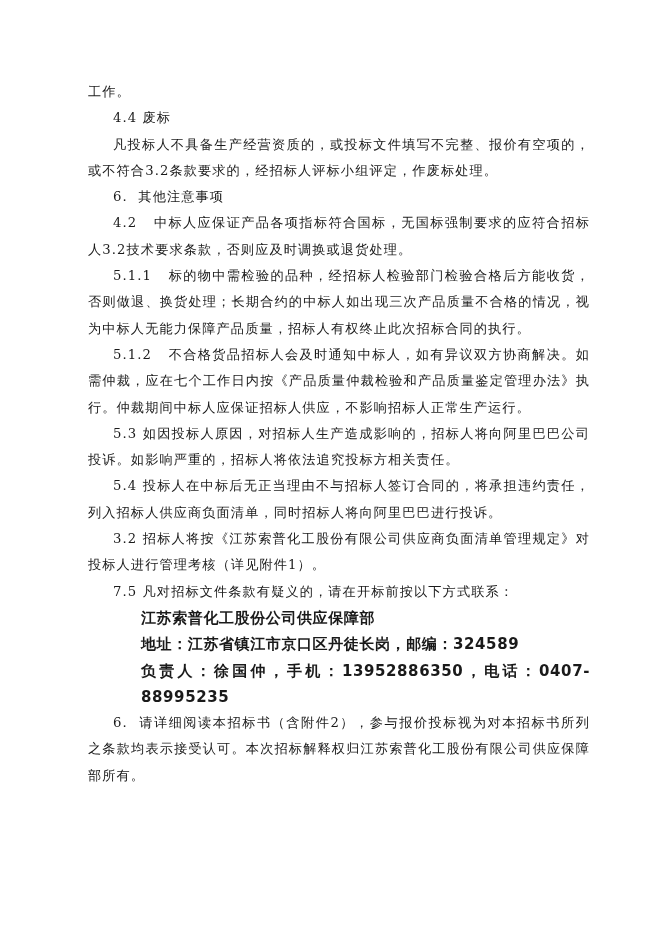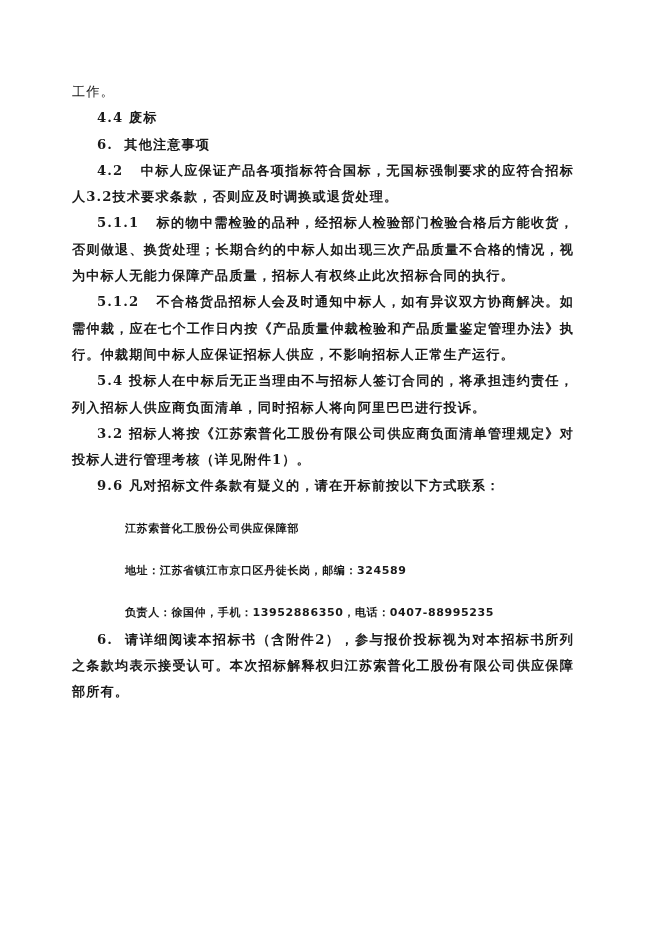--- a/index.html
+++ b/index.html
@@ -1,32 +1,34 @@
 <!DOCTYPE html>
 <html><head>
 <meta charset="utf-8">
 <style>
   html, body { margin: 0; padding: 0; background: #ffffff; }
   body { width: 662px; height: 936px; position: relative; overflow: hidden;
          font-family: "DejaVu Serif", "Liberation Serif", serif; color: #1a1a1a; }
-  .page { position: absolute; left: 72px; top: 79px; width: 502px; }
+  .page { position: absolute; left: 88px; top: 79px; width: 502px; }
   .p { font-size: 13.2px; line-height: 26.3px; letter-spacing: 1.1px; margin: 0; text-align: justify; }
-  .ind { text-indent: 25px; font-weight: bold; }
-  .bold { font-weight: bold; font-family: "DejaVu Sans", "Liberation Sans", sans-serif; letter-spacing: 0.6px; padding-left: 53px; font-size: 11px; margin-top: 16px; }
+  .ind { text-indent: 25px; }
+  .bold { font-weight: bold; font-family: "DejaVu Sans", "Liberation Sans", sans-serif; letter-spacing: 0.6px; padding-left: 53px; font-size: 15px; }
 </style>
 </head>
 <body>
 
 <div class="page">
   <p class="p">工作。</p>
   <p class="p ind">4.4 废标</p>
+  <p class="p ind">凡投标人不具备生产经营资质的，或投标文件填写不完整、报价有空项的，或不符合3.2条款要求的，经招标人评标小组评定，作废标处理。</p>
   <p class="p ind" style="white-space:pre">6.  其他注意事项</p>
   <p class="p ind" style="white-space:pre-wrap">4.2   中标人应保证产品各项指标符合国标，无国标强制要求的应符合招标人3.2技术要求条款，否则应及时调换或退货处理。</p>
   <p class="p ind" style="white-space:pre-wrap">5.1.1   标的物中需检验的品种，经招标人检验部门检验合格后方能收货，否则做退、换货处理；长期合约的中标人如出现三次产品质量不合格的情况，视为中标人无能力保障产品质量，招标人有权终止此次招标合同的执行。</p>
   <p class="p ind" style="white-space:pre-wrap">5.1.2   不合格货品招标人会及时通知中标人，如有异议双方协商解决。如需仲裁，应在七个工作日内按《产品质量仲裁检验和产品质量鉴定管理办法》执行。仲裁期间中标人应保证招标人供应，不影响招标人正常生产运行。</p>
+  <p class="p ind">5.3 如因投标人原因，对招标人生产造成影响的，招标人将向阿里巴巴公司投诉。如影响严重的，招标人将依法追究投标方相关责任。</p>
   <p class="p ind">5.4 投标人在中标后无正当理由不与招标人签订合同的，将承担违约责任，列入招标人供应商负面清单，同时招标人将向阿里巴巴进行投诉。</p>
   <p class="p ind">3.2 招标人将按《江苏索普化工股份有限公司供应商负面清单管理规定》对投标人进行管理考核（详见附件1）。</p>
-  <p class="p ind">9.6 凡对招标文件条款有疑义的，请在开标前按以下方式联系：</p>
+  <p class="p ind">7.5 凡对招标文件条款有疑义的，请在开标前按以下方式联系：</p>
   <p class="p bold">江苏索普化工股份公司供应保障部</p>
   <p class="p bold">地址：江苏省镇江市京口区丹徒长岗，邮编：324589</p>
   <p class="p bold">负责人：徐国仲，手机：13952886350，电话：0407-88995235</p>
   <p class="p ind" style="white-space:pre-wrap">6.  请详细阅读本招标书（含附件2），参与报价投标视为对本招标书所列之条款均表示接受认可。本次招标解释权归江苏索普化工股份有限公司供应保障部所有。</p>
 </div>
 
 </body></html>

